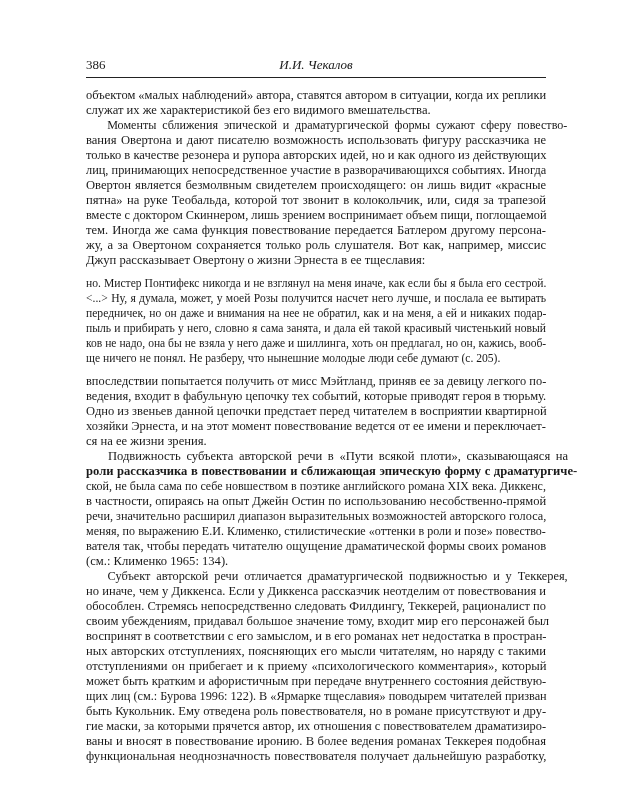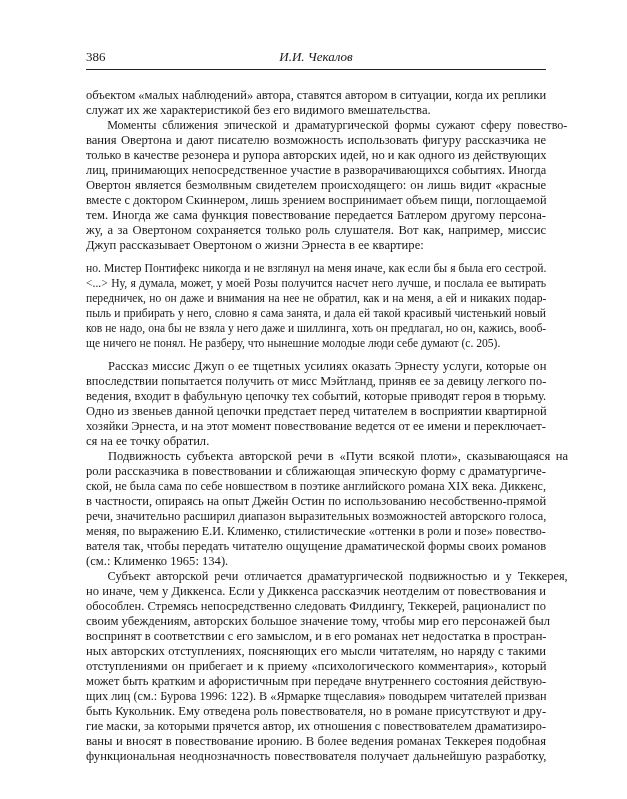--- a/index.html
+++ b/index.html
@@ -1,19 +1,19 @@
 <!DOCTYPE html>
 <html><head>
 <meta charset="utf-8">
 <style>
   html, body { margin:0; padding:0; background:#ffffff; }
   body { width:627px; height:799px; position:relative; overflow:hidden;
          font-family:"Liberation Serif","DejaVu Serif",serif; color:#1a1a1a; }
   .page { position:absolute; left:86px; top:0; width:460px; }
-  .header { position:absolute; top:49px; left:0; width:460px; height:20px;
+  .header { position:absolute; top:57px; left:0; width:460px; height:20px;
             border-bottom:1.5px solid #222; }
   .page-num { position:absolute; left:0; top:0; font-size:13px; }
   .running-head { position:absolute; left:0; right:0; top:0; text-align:center;
                   font-size:13px; font-style:italic; }
   .body { position:absolute; top:88px; left:0; width:460px; font-size:12.6px;
           line-height:15px; text-align:justify; }
   .line { display:block; white-space:nowrap; text-align:justify; text-align-last:justify; height:15px; }
   .line.last { text-align-last:left;font-family:Liberation Serif, serif; }
   .line.indent { padding-left:22px; }
   .quote { font-size:11.6px; }
@@ -36,62 +36,62 @@
       <span class="line" style="display: block; width: 465px; transform-origin: left center; transform: scaleX(0.989);">объектом «малых наблюдений» автора, ставятся автором в ситуации, когда их реплики</span>
       <span class="line last" style="display: block; width: auto;">служат их же характеристикой без его видимого вмешательства.</span>
     </div>
 
     <div class="para">
       <span class="line indent" style="display: block; width: 478.904px; transform-origin: left center; transform: scaleX(0.961);">Моменты сближения эпической и драматургической формы сужают сферу повество-</span>
       <span class="line" style="display: block; width: auto; word-spacing: 1.11111px;">вания Овертона и дают писателю возможность использовать фигуру рассказчика не</span>
       <span class="line" style="display: block; width: 461px; transform-origin: left center; transform: scaleX(0.998);">только в качестве резонера и рупора авторских идей, но и как одного из действующих</span>
       <span class="line" style="display: block; width: 470px; transform-origin: left center; transform: scaleX(0.979);">лиц, принимающих непосредственное участие в разворачивающихся событиях. Иногда</span>
       <span class="line" style="display: block; width: auto; word-spacing: 0.875px;">Овертон является безмолвным свидетелем происходящего: он лишь видит «красные</span>
+      <span class="line" style="display: block; width: auto; word-spacing: 1.16667px;">пятна» на руке Теобальда, которой тот звонит в колокольчик, или, сидя за трапезой</span>
       <span class="line" style="display: block; width: 470px; transform-origin: left center; transform: scaleX(0.979);">вместе с доктором Скиннером, лишь зрением воспринимает объем пищи, поглощаемой</span>
       <span class="line" style="display: block; width: auto; word-spacing: 0.444444px;">тем. Иногда же сама функция повествование передается Батлером другому персона-</span>
       <span class="line" style="display: block; width: auto; word-spacing: 1.36364px;">жу, а за Овертоном сохраняется только роль слушателя. Вот как, например, миссис</span>
-      <span class="line last" style="display: block; width: auto;">Джуп рассказывает Овертоном о жизни Эрнеста в ее квартире:</span>
+      <span class="line last" style="display: block; width: auto;">Джуп рассказывает Овертону о жизни Эрнеста в ее тщеславия:</span>
     </div>
     <div class="gap"></div>
 
     <div class="para quote">
       <span class="line" style="display: block; width: auto; word-spacing: 0.125px;">но. Мистер Понтифекс никогда и не взглянул на меня иначе, как если бы я была его сестрой.</span>
       <span class="line" style="display: block; width: auto; word-spacing: 0.466667px;">&lt;...&gt; Ну, я думала, может, у моей Розы получится насчет него лучше, и послала ее вытирать</span>
       <span class="line" style="display: block; width: auto; word-spacing: 0.444444px;">передничек, но он даже и внимания на нее не обратил, как и на меня, а ей и никаких подар-</span>
       <span class="line" style="display: block; width: auto; word-spacing: 0.266667px;">пыль и прибирать у него, словно я сама занята, и дала ей такой красивый чистенький новый</span>
       <span class="line" style="display: block; width: 462px; transform-origin: left center; transform: scaleX(0.996);">ков не надо, она бы не взяла у него даже и шиллинга, хоть он предлагал, но он, кажись, вооб-</span>
       <span class="line last" style="display: block; width: auto;">ще ничего не понял. Не разберу, что нынешние молодые люди себе думают (с. 205).</span>
     </div>
     <div class="gap"></div>
 
     <div class="para">
-      <span class="line indent" style="display: block; width: auto; word-spacing: 0.545455px;">Рассказ миссис Джуп о ее тщетных усилиях оказать Эрнесту услуги, которые он</span>
       <span class="line" style="display: block; width: 469px; transform-origin: left center; transform: scaleX(0.981);">впоследствии попытается получить от мисс Мэйтланд, приняв ее за девицу легкого по-</span>
       <span class="line" style="display: block; width: 463px; transform-origin: left center; transform: scaleX(0.994);">ведения, входит в фабульную цепочку тех событий, которые приводят героя в тюрьму.</span>
       <span class="line" style="display: block; width: 463px; transform-origin: left center; transform: scaleX(0.994);">Одно из звеньев данной цепочки предстает перед читателем в восприятии квартирной</span>
       <span class="line" style="display: block; width: 464px; transform-origin: left center; transform: scaleX(0.991);">хозяйки Эрнеста, и на этот момент повествование ведется от ее имени и переключает-</span>
-      <span class="line last" style="display: block; width: auto;">ся на ее точку обратил.</span>
+      <span class="line last" style="display: block; width: auto;">ся на ее жизни зрения.</span>
     </div>
 
     <div class="para">
       <span class="line indent" style="display: block; width: 461.05px; transform-origin: left center; transform: scaleX(0.998);">Подвижность субъекта авторской речи в «Пути всякой плоти», сказывающаяся на</span>
-      <span class="line" style="display: block; width: auto; word-spacing: 0.444444px;">роли рассказчика в повествовании и сближающая эпическую форму с драматургиче-</span>
+      <span class="line" style="display: block; width: auto; word-spacing: 0.444444px; font-weight: bold;">роли рассказчика в повествовании и сближающая эпическую форму с драматургиче-</span>
       <span class="line" style="display: block; width: 482px; transform-origin: left center; transform: scaleX(0.954);">ской, не была сама по себе новшеством в поэтике английского романа XIX века. Диккенс,</span>
       <span class="line" style="display: block; width: 463px; transform-origin: left center; transform: scaleX(0.994);">в частности, опираясь на опыт Джейн Остин по использованию несобственно-прямой</span>
       <span class="line" style="display: block; width: 473px; transform-origin: left center; transform: scaleX(0.973);">речи, значительно расширил диапазон выразительных возможностей авторского голоса,</span>
       <span class="line" style="display: block; width: 480px; transform-origin: left center; transform: scaleX(0.958);">меняя, по выражению Е.И. Клименко, стилистические «оттенки в роли и позе» повество-</span>
       <span class="line" style="display: block; width: 463px; transform-origin: left center; transform: scaleX(0.994);">вателя так, чтобы передать читателю ощущение драматической формы своих романов</span>
       <span class="line last" style="display: block; width: auto;">(см.: Клименко 1965: 134).</span>
     </div>
 
     <div class="para">
       <span class="line indent" style="display: block; width: 470.502px; transform-origin: left center; transform: scaleX(0.978);">Субъект авторской речи отличается драматургической подвижностью и у Теккерея,</span>
       <span class="line" style="display: block; width: 461px; transform-origin: left center; transform: scaleX(0.998);">но иначе, чем у Диккенса. Если у Диккенса рассказчик неотделим от повествования и</span>
       <span class="line" style="display: block; width: 466px; transform-origin: left center; transform: scaleX(0.987);">обособлен. Стремясь непосредственно следовать Филдингу, Теккерей, рационалист по</span>
-      <span class="line" style="display: block; width: auto; word-spacing: 0px;">своим убеждениям, авторских большое значение тому, чтобы мир его персонажей был</span>
+      <span class="line" style="display: block; width: auto; word-spacing: 0px;">своим убеждениям, придавал большое значение тому, входит мир его персонажей был</span>
       <span class="line" style="display: block; width: 462px; transform-origin: left center; transform: scaleX(0.996);">воспринят в соответствии с его замыслом, и в его романах нет недостатка в простран-</span>
       <span class="line" style="display: block; width: auto; word-spacing: 0.3px;">ных авторских отступлениях, поясняющих его мысли читателям, но наряду с такими</span>
       <span class="line" style="display: block; width: auto; word-spacing: 1px;">отступлениями он прибегает и к приему «психологического комментария», который</span>
       <span class="line" style="display: block; width: 463px; transform-origin: left center; transform: scaleX(0.994);">может быть кратким и афористичным при передаче внутреннего состояния действую-</span>
       <span class="line" style="display: block; width: 473px; transform-origin: left center; transform: scaleX(0.973);">щих лиц (см.: Бурова 1996: 122). В «Ярмарке тщеславия» поводырем читателей призван</span>
       <span class="line" style="display: block; width: 462px; transform-origin: left center; transform: scaleX(0.996);">быть Кукольник. Ему отведена роль повествователя, но в романе присутствуют и дру-</span>
       <span class="line" style="display: block; width: 468px; transform-origin: left center; transform: scaleX(0.983);">гие маски, за которыми прячется автор, их отношения с повествователем драматизиро-</span>
       <span class="line" style="display: block; width: auto; word-spacing: 0.0909091px;">ваны и вносят в повествование иронию. В более ведения романах Теккерея подобная</span>
       <span class="line" style="display: block; width: auto; word-spacing: 0.8px;">функциональная неоднозначность повествователя получает дальнейшую разработку,</span>
 

